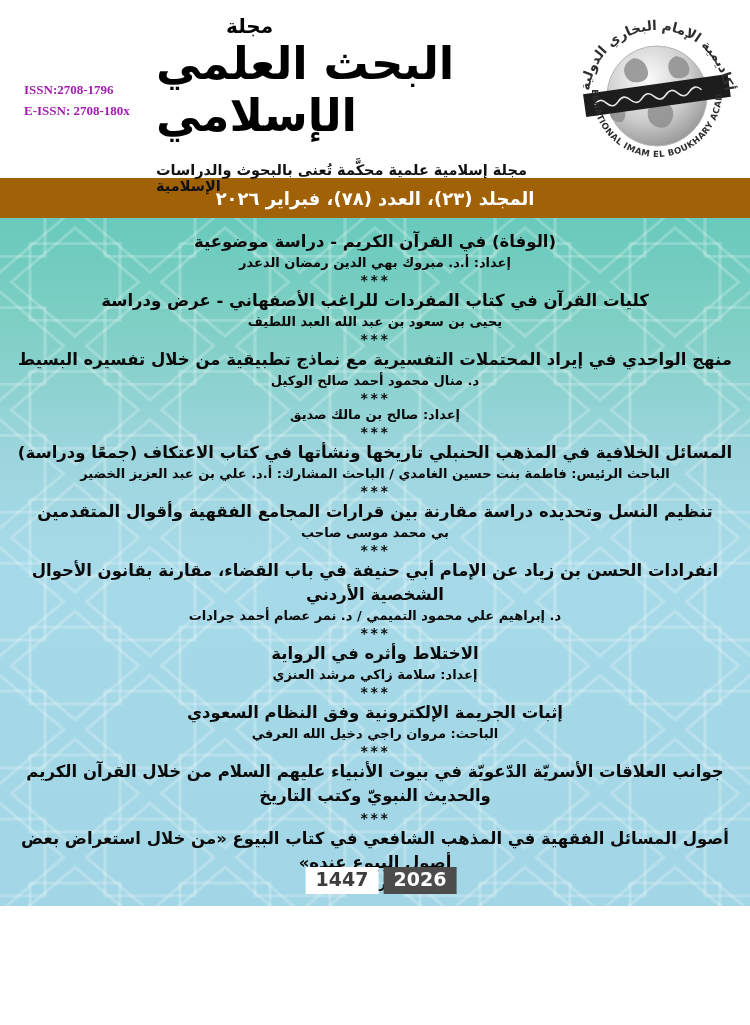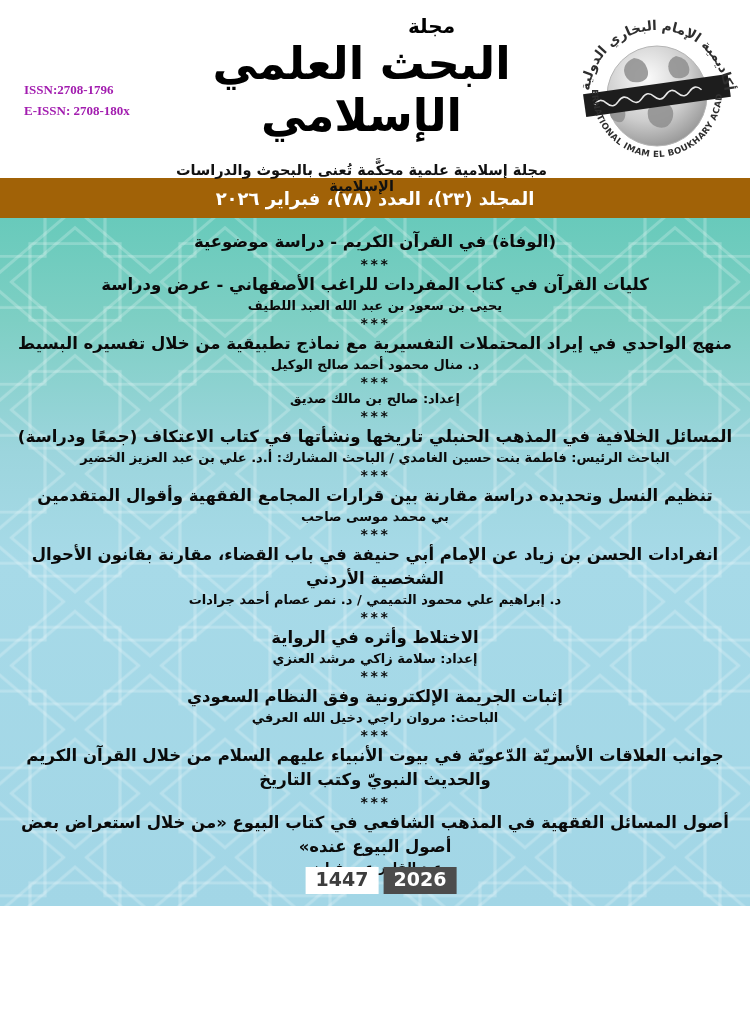--- a/index.html
+++ b/index.html
@@ -3,21 +3,21 @@
 <meta charset="utf-8">
 <style>
   html,body{margin:0;padding:0;}
   body{width:750px;height:1025px;overflow:hidden;background:#fff;}
   .cover{position:relative;width:750px;height:1025px;font-family:"DejaVu Sans",sans-serif;background:#fff;}
 
   
   .header{position:relative;height:178px;background:#ffffff;}
   .issn-block{position:absolute;left:24px;top:80px;font-family:"Liberation Serif",serif;
     font-weight:bold;font-size:13px;color:#a21caf;line-height:1.6;white-space:nowrap;}
-  .title-block{position:absolute;left:148px;right:175px;top:14px;text-align:center;direction:rtl;color:#000;}
+  .title-block{position:absolute;left:156px;right:175px;top:14px;text-align:left;direction:rtl;color:#000;}
   .title-small{font-size:20px;font-weight:bold;transform:translateX(70px);}
   .title-main{font-size:45px;font-weight:bold;letter-spacing:-2px;line-height:1.15;
     font-family:"DejaVu Sans",sans-serif;}
   .subtitle{font-size:14.5px;font-weight:bold;margin-top:20px;color:#111;}
   .logo{position:absolute;right:12px;top:6px;width:162px;height:168px;}
 
   
   .issue-bar{height:40px;background:#a16207;color:#fff;display:flex;align-items:center;
     justify-content:center;direction:rtl;font-size:18px;font-weight:bold;letter-spacing:.5px;}
 
@@ -111,20 +111,21 @@
             <rect x="105" y="105" width="90" height="90" transform="rotate(45 150 150)"></rect>
           </g>
         </pattern>
       </defs>
       <rect width="750" height="807" fill="url(#girih)"></rect>
     </svg>
 
     <div class="articles">
   <div class="article">
     <div class="a-title">(الوفاة) في القرآن الكريم - دراسة موضوعية</div>
+    <div class="a-author">إعداد: أ.د. مبروك بهي الدين رمضان الدعدر</div>
     <div class="a-sep">***</div>
   </div>
 
   <div class="article">
     <div class="a-title">كليات القرآن في كتاب المفردات للراغب الأصفهاني - عرض ودراسة</div>
     <div class="a-author">يحيى بن سعود بن عبد الله العبد اللطيف</div>
     <div class="a-sep">***</div>
   </div>
 
   <div class="article">

